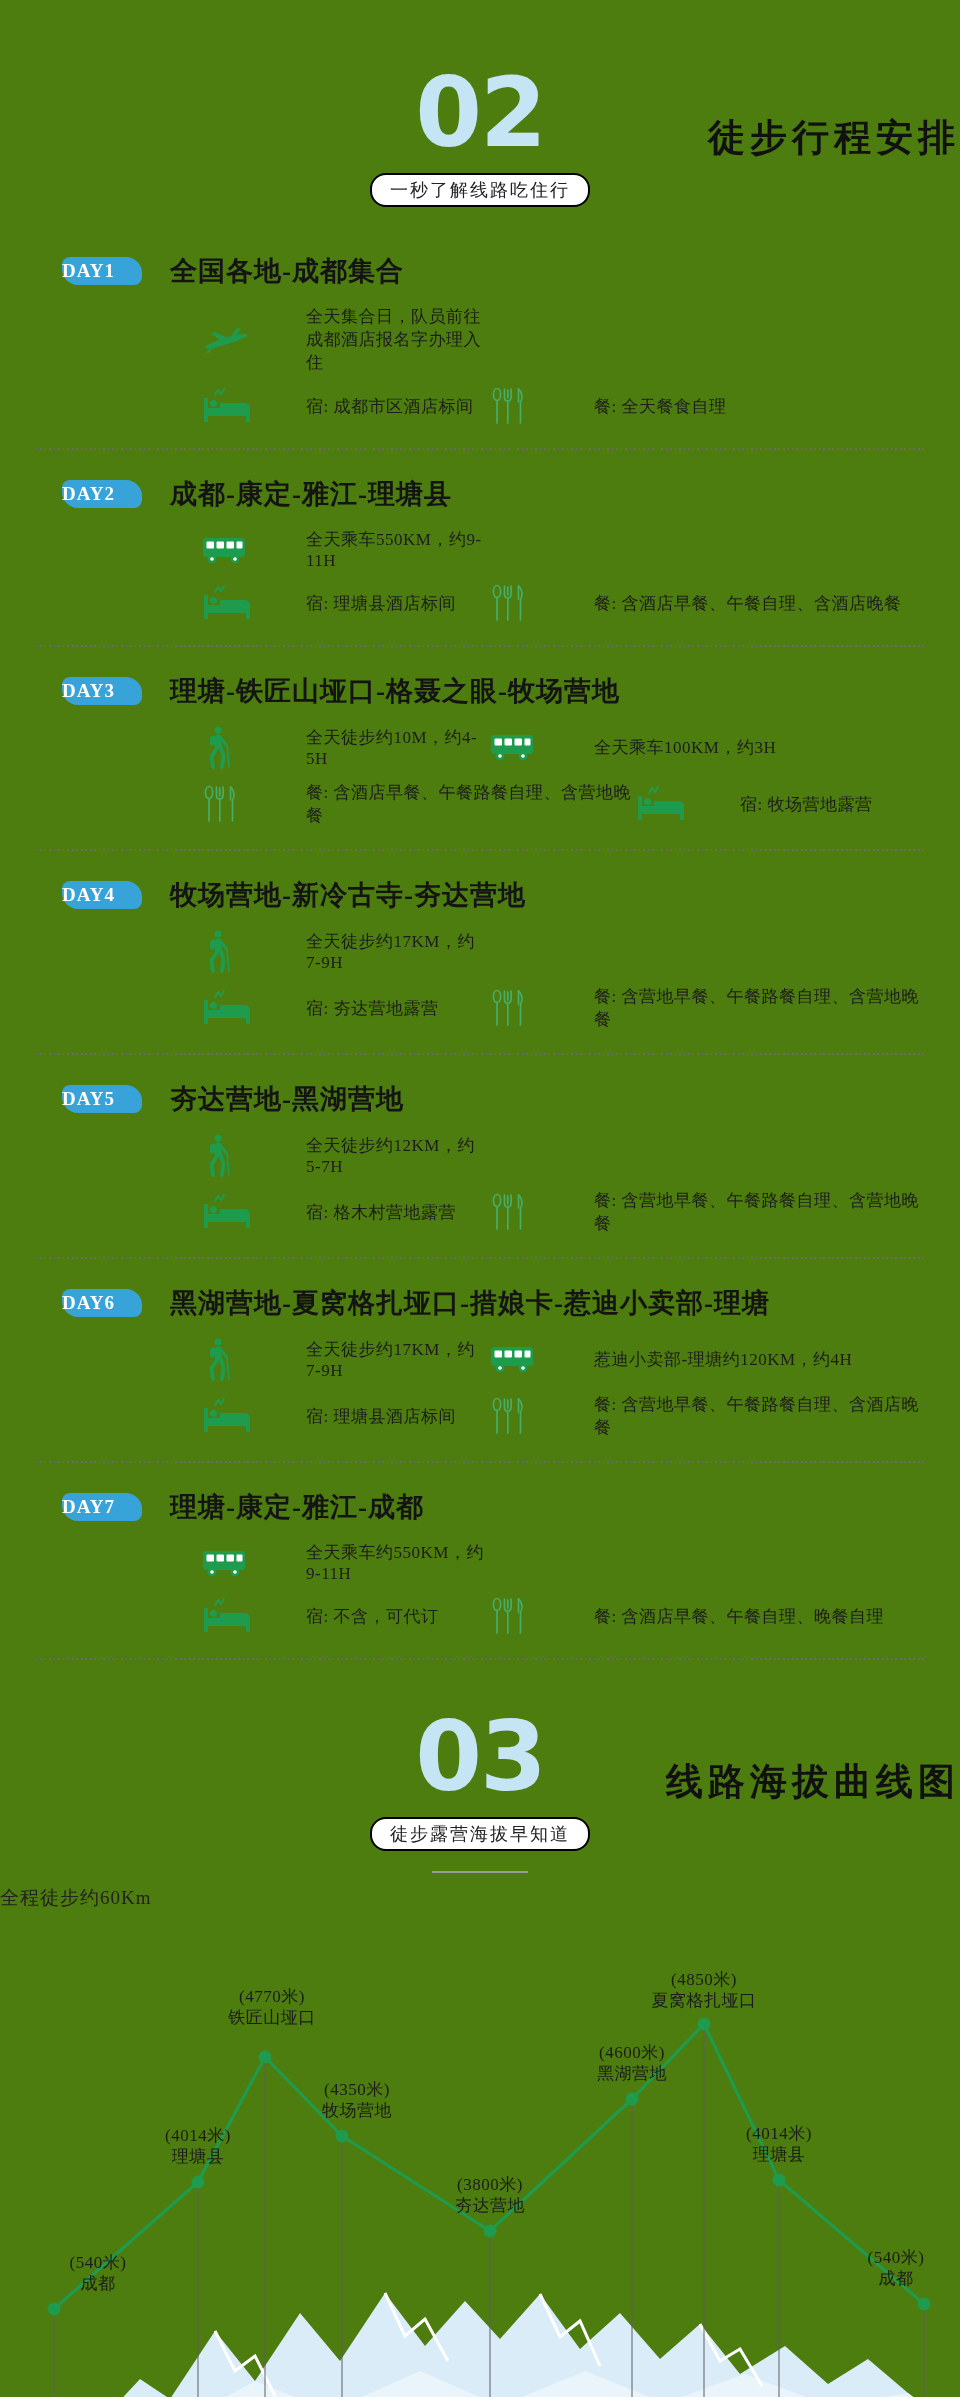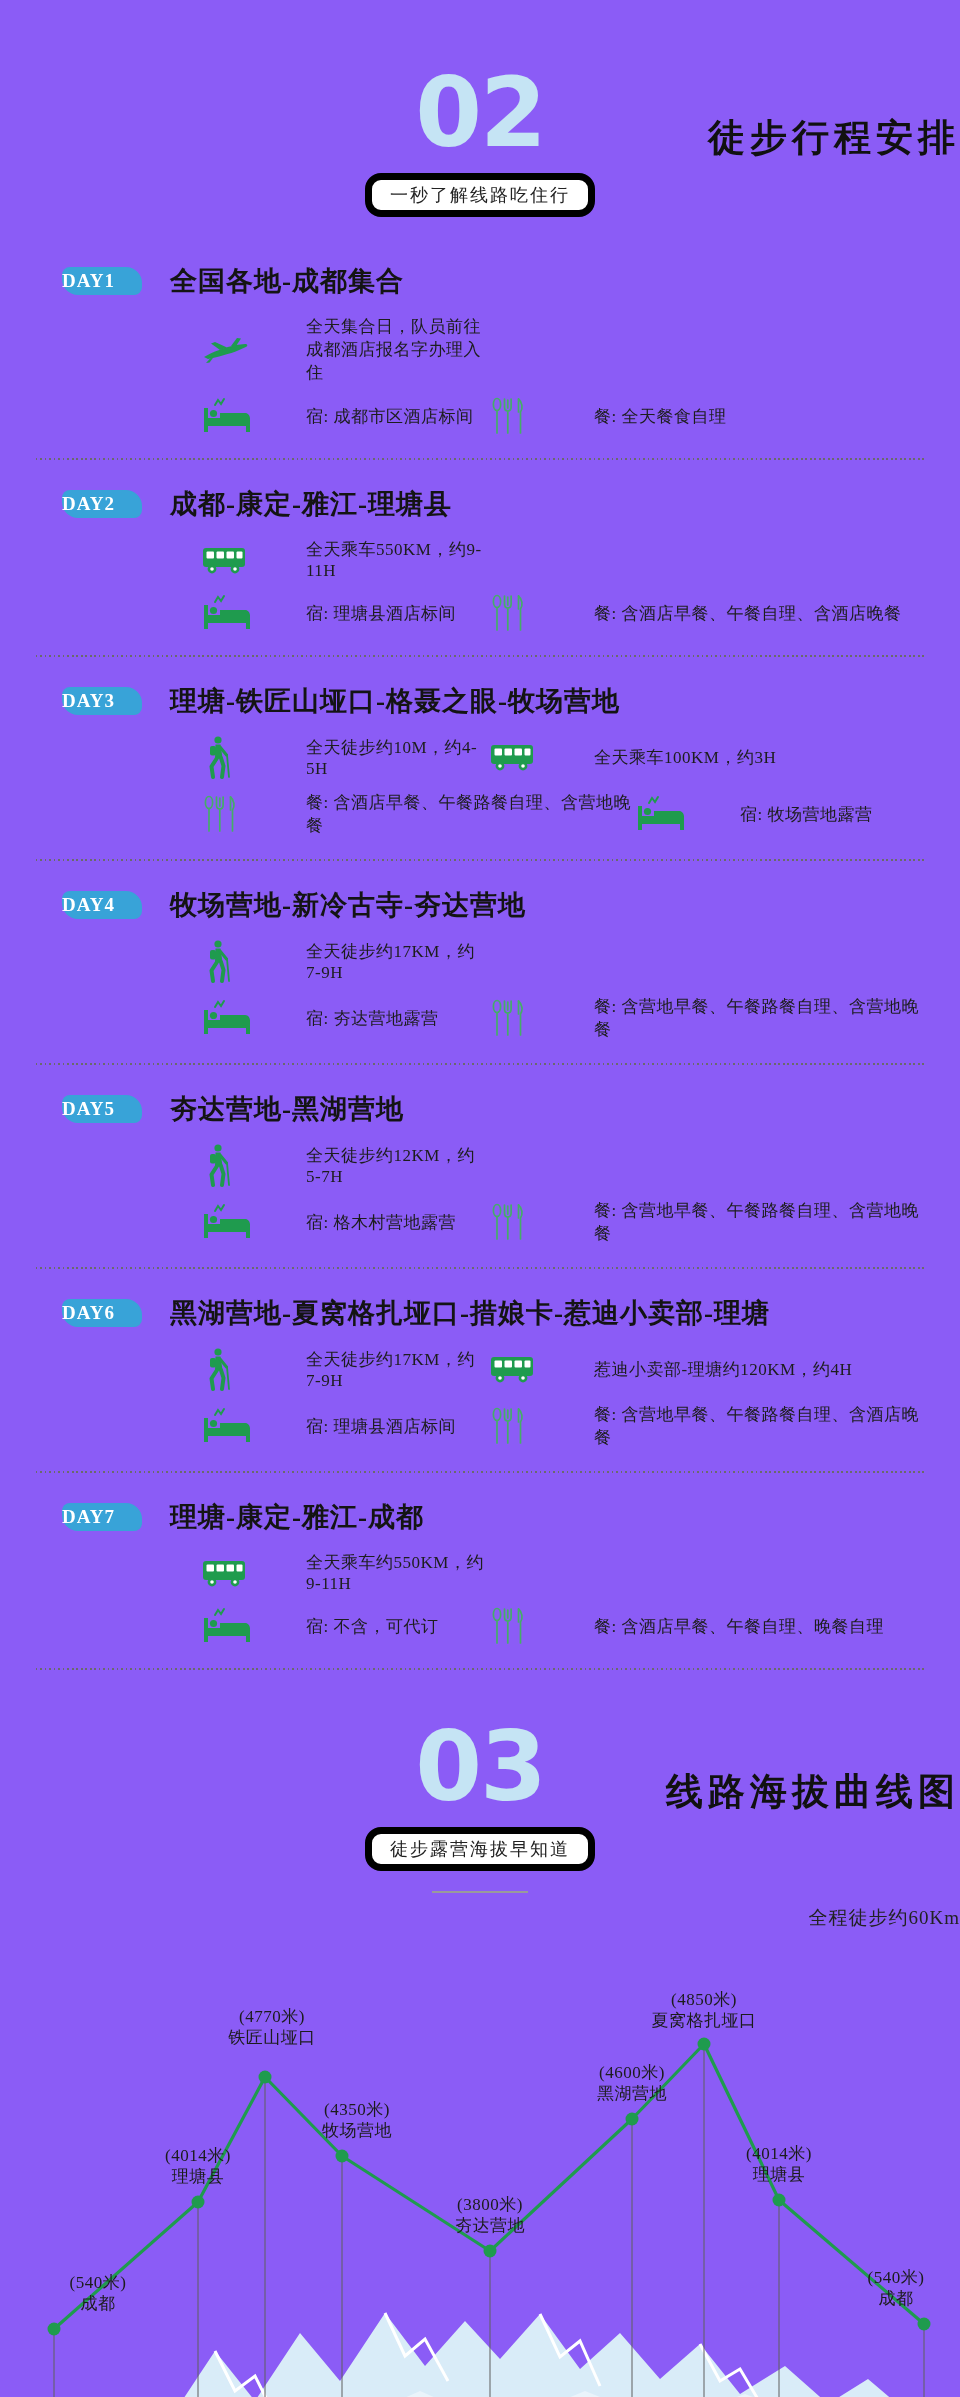--- a/index.html
+++ b/index.html
@@ -1,37 +1,37 @@
 <!DOCTYPE html>
 <html><head>
 <meta charset="utf-8">
 <style>
   html,body{margin:0;padding:0;background:#fff;}
   .page{
-    width:960px;height:2397px;position:relative;overflow:hidden;background:#8b5cf6;
+    width:960px;height:2397px;position:relative;overflow:hidden;background:#4d7c0f;
     font-family:"Liberation Serif","DejaVu Serif",serif;color:#222;
   }
   
   .section-header{position:relative;text-align:center;}
   .section-header.first{padding-top:68px;}
   .section-header.second{margin-top:52px;}
   .big-num{
     font-family:"DejaVu Sans","Liberation Sans",sans-serif;
     font-weight:bold;font-size:96px;line-height:.95;color:#c5e4f4;letter-spacing:-2px;
   }
   .section-title{
     position:relative;margin-top:-46px;font-size:37px;font-weight:bold;color:#111;
     letter-spacing:5px;z-index:2;text-align:right;
   }
   .pill-wrap{margin-top:10px;position:relative;z-index:2;}
   .pill{
-    display:inline-block;border:7px solid #000000;border-radius:16px;
+    display:inline-block;border:2px solid #000000;border-radius:16px;
     padding:3px 18px;font-size:18px;letter-spacing:2px;color:#222;background:#fff;
   }
-  .note-block{text-align:right;margin-top:20px;}
+  .note-block{text-align:left;margin-top:20px;}
   .short-line{width:96px;margin:0 auto 12px auto;border-top:2px solid #9a9a9a;}
   .route-note{font-size:19px;color:#222;letter-spacing:1px;}
   
   .days{margin-top:20px;padding:0 36px;}
   .day{padding-top:26px;}
   .day-head{display:flex;align-items:center;gap:28px;padding-left:26px;}
   .day-badge{
     flex:0 0 auto;width:80px;height:28px;line-height:28px;
     background:#38a3d8;color:#fff;font-size:19px;font-weight:bold;letter-spacing:1px;
     border-radius:8px 16px 8px 16px;

